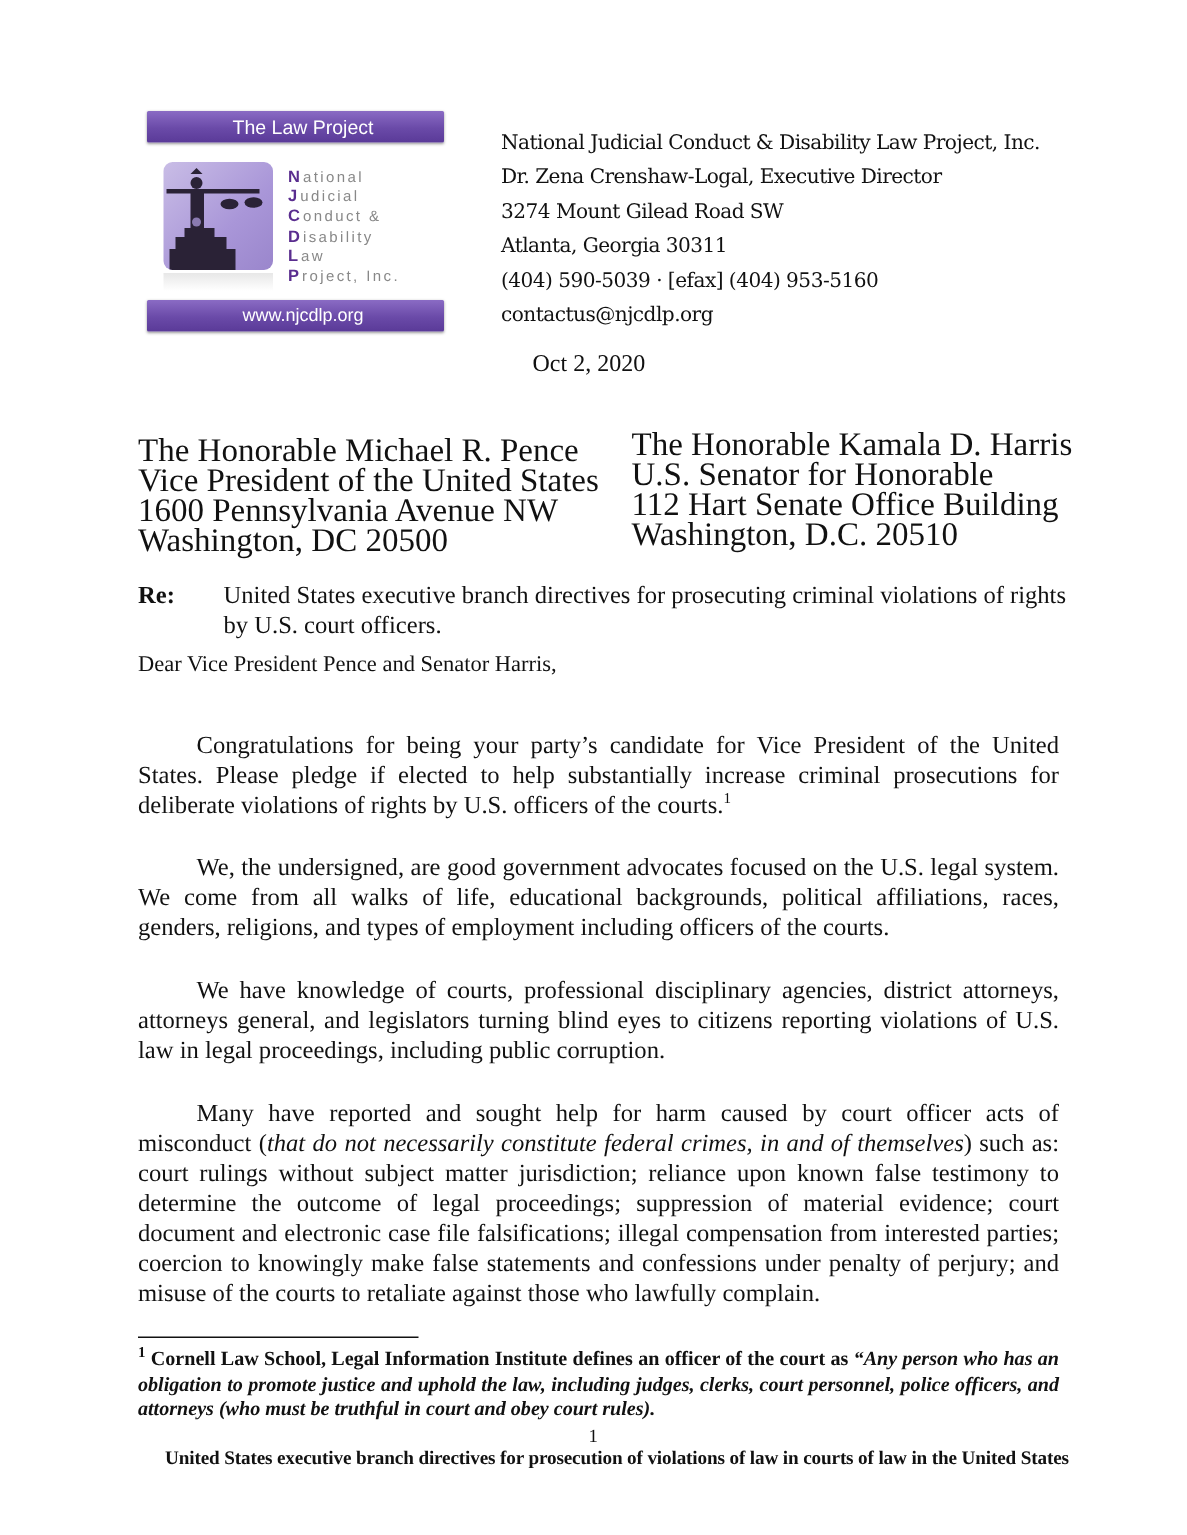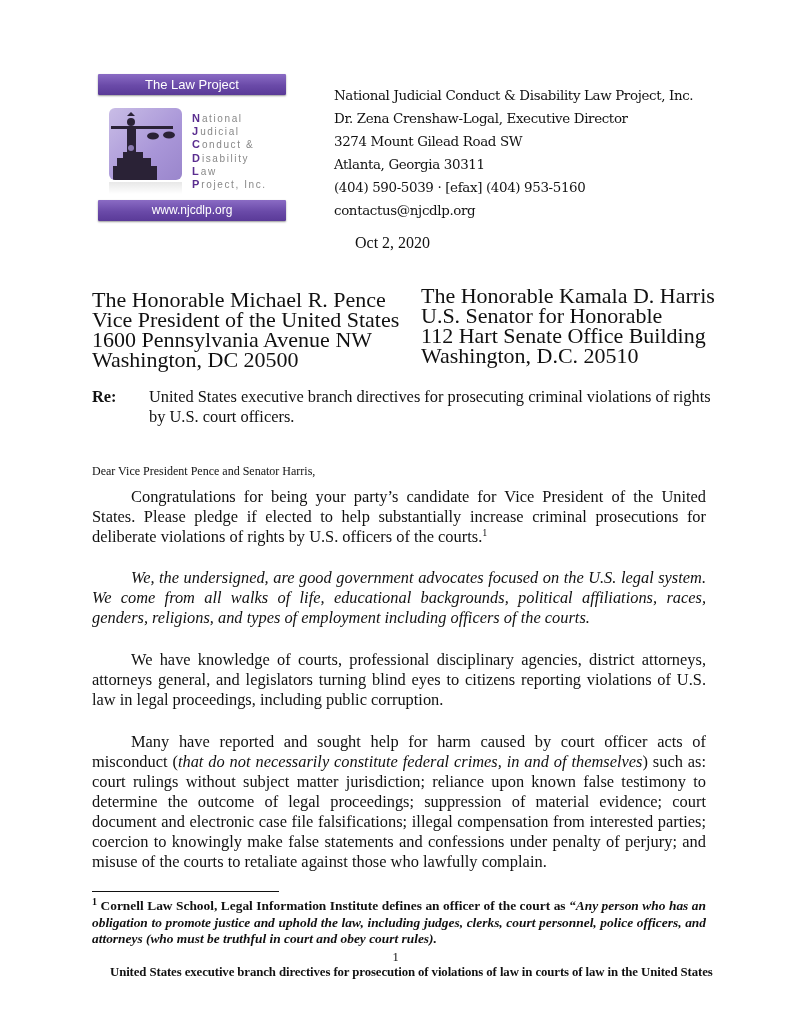--- a/index.html
+++ b/index.html
@@ -1,18 +1,18 @@
 <!DOCTYPE html>
 <html><head>
 <meta charset="utf-8">
 <style>
   html, body { margin: 0; padding: 0; background: #ffffff; }
   body { width: 791px; height: 1023px; position: relative; overflow: hidden; color: #111; font-family: "Liberation Serif", serif; }
   .logo { position: absolute; left: 96px; top: 74px; width: 192px; height: 148px; }
-  .logo-bar { position: absolute; left: 2px; width: 188px; height: 21px; color: #fff; font-family: "Liberation Sans", sans-serif; font-size: 12px; text-align: center; line-height: 21px; background: linear-gradient(#8a6bc4, #6a4aa8 55%, #5a3a98); border-radius: 1px; box-shadow: 0 1px 2px #999; }
+  .logo-bar { position: absolute; left: 2px; width: 188px; height: 21px; color: #fff; font-family: "Liberation Sans", sans-serif; font-size: 12px; text-align: center; line-height: 21px; background: linear-gradient(#8a6bc4, #6a4aa8 55%, #5a3a98); border-radius: 1px; box-shadow: 0 1px 2px #999; padding-left: 10px; }
   .logo-bar.top { top: 0; font-size: 13px; }
   .logo-bar.bottom { top: 126px; }
   .logo-photo { position: absolute; left: 13px; top: 34px; width: 73px; height: 72px; border-radius: 6px; background: linear-gradient(135deg, #c9bde6, #a996d8 60%, #9a86cc); overflow: hidden; }
   .logo-photo svg { width: 100%; height: 100%; }
   .logo-reflect { position: absolute; left: 13px; top: 108px; width: 73px; height: 12px; background: linear-gradient(#ddd, #fff); opacity: .7; }
   .logo-text { position: absolute; left: 96px; top: 38px; font-family: "Liberation Sans", sans-serif; font-size: 10px; letter-spacing: 1.6px; color: #888; line-height: 12.2px; }
   .logo-text b { color: #5a2d8f; font-size: 11px; letter-spacing: 0; margin-right: 2px; }
 
   .org { position: absolute; left: 334px; top: 84px; font-family: "DejaVu Serif", serif; font-size: 13.4px; line-height: 23px; color: #111; letter-spacing: -0.35px; }
   .org div { white-space: nowrap; }
@@ -20,25 +20,25 @@
   .date { position: absolute; left: 355px; top: 234px; font-size: 16px; }
 
   .addr { position: absolute; top: 286px; font-size: 22px; line-height: 20px; white-space: nowrap; }
   .addr.left { left: 92px; top: 290px; }
   .addr.right { left: 421px; top: 286px; }
 
   .re { position: absolute; left: 92px; top: 387px; width: 620px; font-size: 16.4px; line-height: 20px; font-family: Liberation Serif, serif; }
   .re .re-label { font-weight: bold; position: absolute; left: 0; top: 0; }
   .re .re-text { margin-left: 57px; display: block; }
 
-  .salutation { position: absolute; left: 92px; top: 464px; font-size: 12px; }
+  .salutation { position: absolute; left: 92px; top: 435px; font-size: 15px; }
 
   .para { position: absolute; left: 92px; width: 614px; font-size: 16.4px; line-height: 20px; text-align: justify; text-indent: 39px; }
   .p1 { top: 487px; }
-  .p2 { top: 568px; font-style: italic; }
+  .p2 { top: 568px; }
   .p3 { top: 650px; }
   .p4 { top: 732px; }
   sup { font-size: 10px; line-height: 0; }
 
   .fn-rule { position: absolute; left: 92px; top: 891px; width: 187px; height: 1px; background: #111; }
   .footnote { position: absolute; left: 92px; top: 898px; width: 614px; font-size: 13.4px; line-height: 16.5px; text-align: justify; font-weight: bold; }
   .footnote .fn-quote { font-style: italic; }
   .page-num { position: absolute; left: 0; width: 791px; text-align: center; top: 950px; font-size: 12.5px; }
   .running-footer { position: absolute; left: 110px; top: 965px; font-size: 12.8px; font-weight: bold; white-space: nowrap; letter-spacing: -0.1px; }
 </style>

